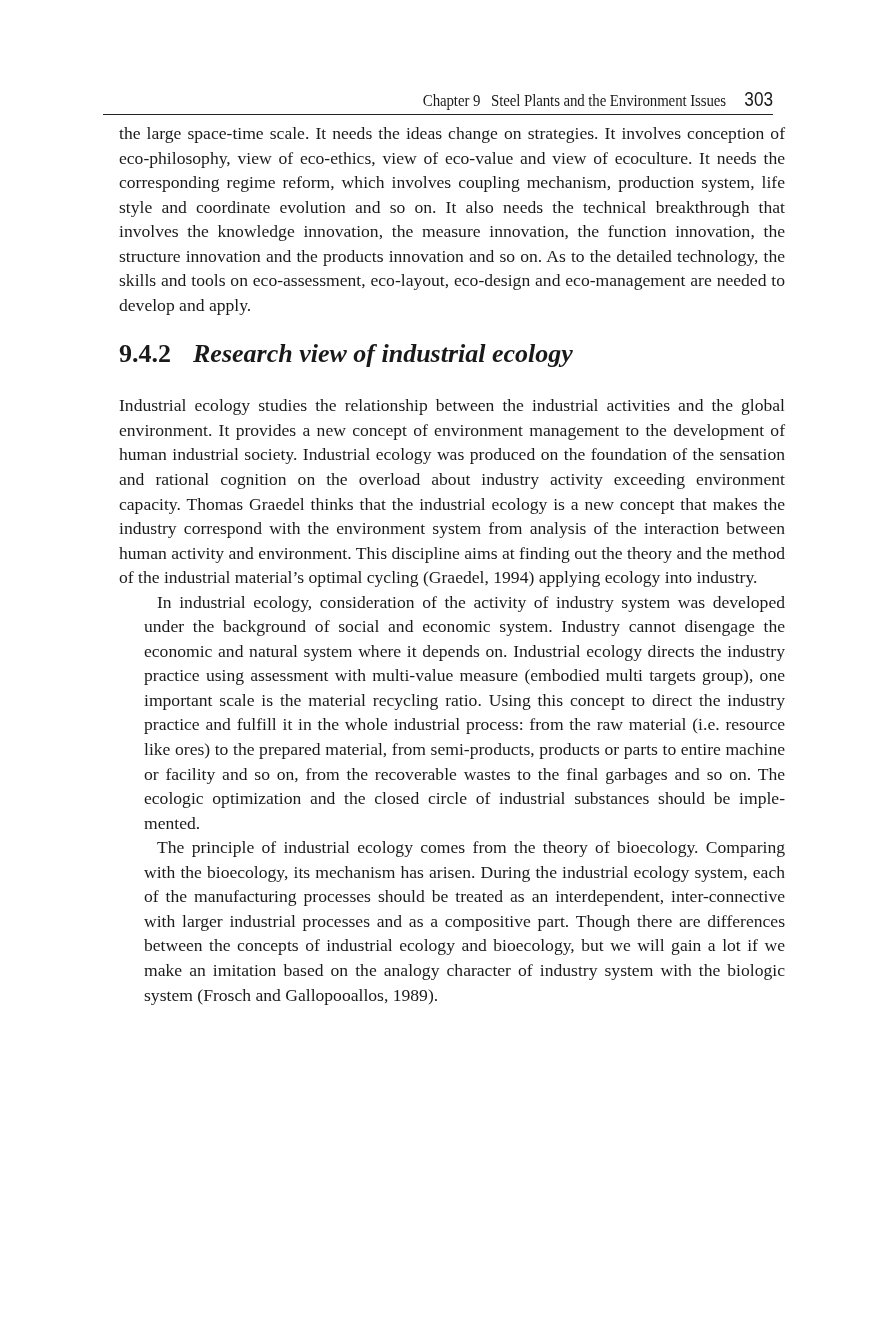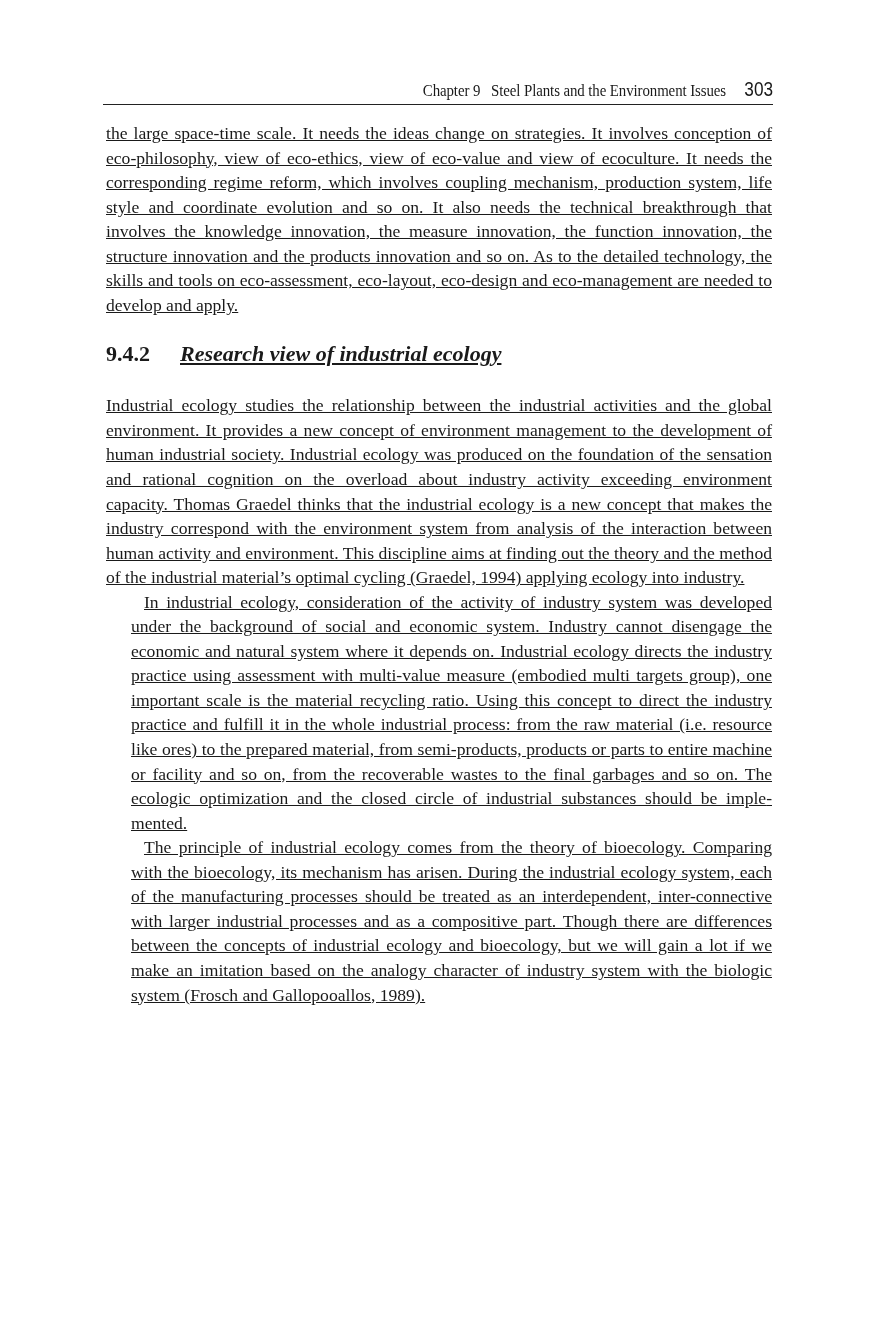--- a/index.html
+++ b/index.html
@@ -11,21 +11,21 @@
       width: 879px;
       height: 1332px;
       position: relative;
       overflow: hidden;
       color: #1a1a1a;
       font-family: "Liberation Serif", "DejaVu Serif", serif;
     }
     .running-head {
       position: absolute;
       left: 103px;
-      top: 77px;
+      top: 87px;
       width: 670px;
       height: 27px;
       border-bottom: 1.5px solid #222;
       text-align: right;
       font-family: "Liberation Serif", serif;
       white-space: nowrap;
     }
     .running-head .chapter {
       font-size: 16px;
       letter-spacing: -0.1px;
@@ -38,42 +38,41 @@
       font-family: "Liberation Sans", sans-serif;
       font-size: 21px;
       margin-left: 12px;
       display: inline-block;
       transform: scaleX(0.82);
       transform-origin: right center;
       margin-right: 0px;
     }
     .content {
       position: absolute;
-      left: 106px;
+      left: 119px;
       top: 121px;
       width: 666px;
       font-size: 17.6px;
       line-height: 24.55px;
-      text-decoration: underline;
     }
     .para {
       margin: 0;
       text-align: justify;
       text-align-last: left;
       hyphens: manual;
     }
     .para.indent {
       text-indent: 13px;
       margin-left: 25px;
     }
     .section-heading {
       margin: 0;
       padding-top: 24px;
       padding-bottom: 26px;
-      font-size: 22px;
+      font-size: 26px;
       line-height: 26px;
       font-weight: bold;
       white-space: nowrap;
     }
     .section-heading .num {
       display: inline-block;
       width: 74px;
     }
     .section-heading .title {
       font-style: italic;

